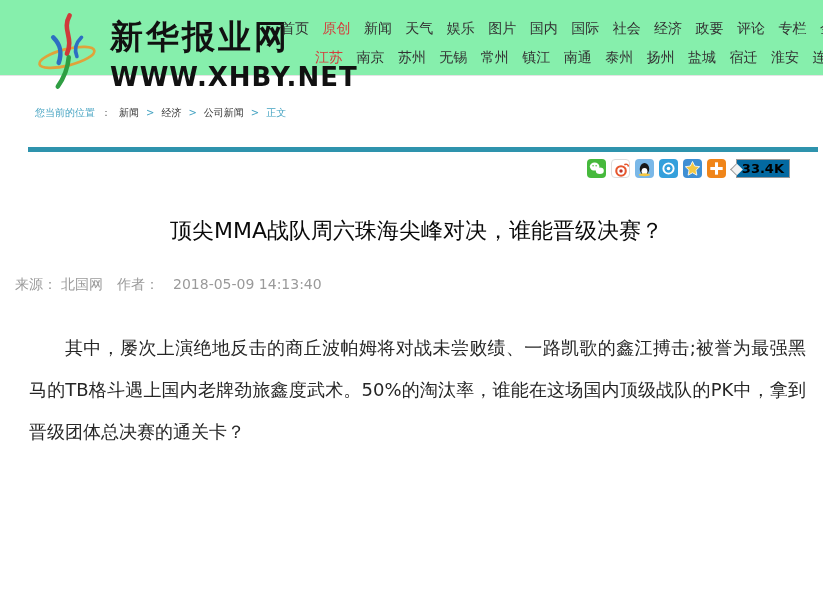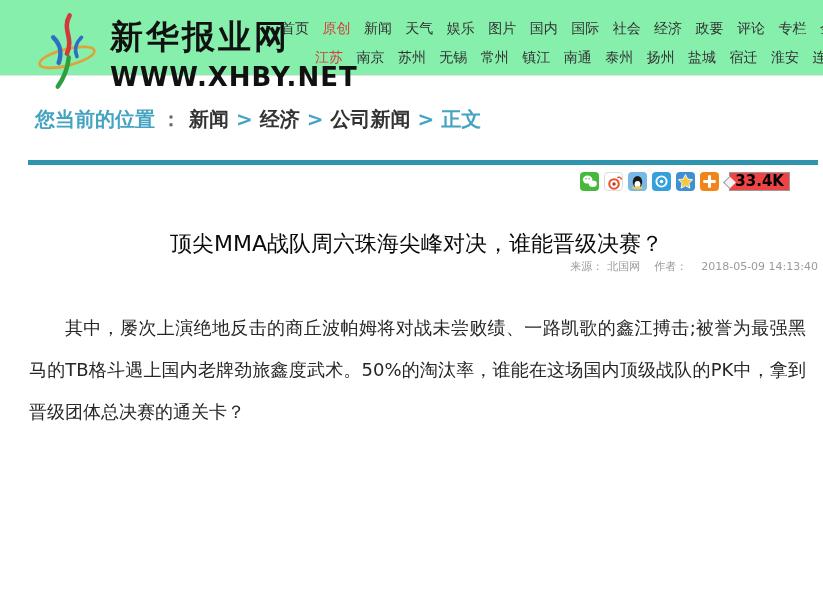--- a/index.html
+++ b/index.html
@@ -17,46 +17,46 @@
   .logo-url { font-size: 26px; font-weight: bold; color: #111; letter-spacing: 1px; margin-top: 2px; }
 
   .topnav { position: absolute; left: 281px; top: 14px; width: 542px; height: 86px;
     overflow: hidden; font-size: 14px; color: #333; }
   .nav-row { white-space: nowrap; overflow: hidden; height: 29px; line-height: 29px; }
   .nav-row.r2 { padding-left: 34px; }
   .nav-item { display: inline-block; margin-right: 9px; color: #333; cursor: pointer; }
   .nav-item.red { color: #d43c3c; }
 
   
-  .breadcrumb { margin: 30px 0 0 35px; font-size: 20px; color: #333; font-weight: bold; }
+  .breadcrumb { margin: 30px 0 0 35px; font-size: 10px; color: #333; }
   .bc-label { color: #45a3c2; }
   .bc-colon { color: #666; margin: 0 8px 0 6px; }
   .bc-link { color: #333; cursor: pointer; }
   .bc-sep { color: #45a3c2; margin: 0 7px; }
   .bc-current { color: #45a3c2; }
 
   
   .article { margin: 27px 5px 0 15px; }
   .article-topbar { height: 5px; background: #2e93ad; margin-left: 13px; }
 
   .share-row { display: flex; justify-content: flex-end; align-items: center;
     margin-top: 7px; padding-right: 28px; }
   .share-icon { width: 19px; height: 19px; border-radius: 4px; margin-left: 5px;
     cursor: pointer; overflow: hidden; }
   .share-icon svg { width: 19px; height: 19px; display: block; }
   .share-count { position: relative; margin-left: 10px; height: 19px; line-height: 17px;
-    border: 1px solid #9a9a9a; background: #ef4444; padding: 0 5px;
-    font-size: 15px; font-weight: bold; color: #000; }
+    border: 1px solid #9a9a9a; background: #0369a1; padding: 0 5px;
+    font-size: 13px; font-weight: bold; color: #000; }
   .share-count::before { content: ""; position: absolute; left: -5px; top: 5px;
     width: 8px; height: 8px; background: #f2f2f2; border-left: 1px solid #9a9a9a;
     border-bottom: 1px solid #9a9a9a; transform: rotate(45deg); }
 
   .article-title { margin-top: 38px; text-align: center; font-size: 22px;
     font-weight: normal; color: #0a0a0a; }
-  .article-meta { text-align: right; font-size: 11px; color: #9a9a9a; }
+  .article-meta { margin-top: 30px; text-align: left; font-size: 14px; color: #9a9a9a; }
   .article-meta .m-source { margin: 0 14px 0 4px; }
   .article-meta .m-datetime { margin-left: 14px; }
 
   .article-body { margin-top: 33px; padding: 0 12px 0 14px; font-size: 18px;
     line-height: 42px; color: #262626; text-align: justify; }
   .article-body p { text-indent: 2em; margin-bottom: 8px; }
 </style>
 </head>
 <body>
 

